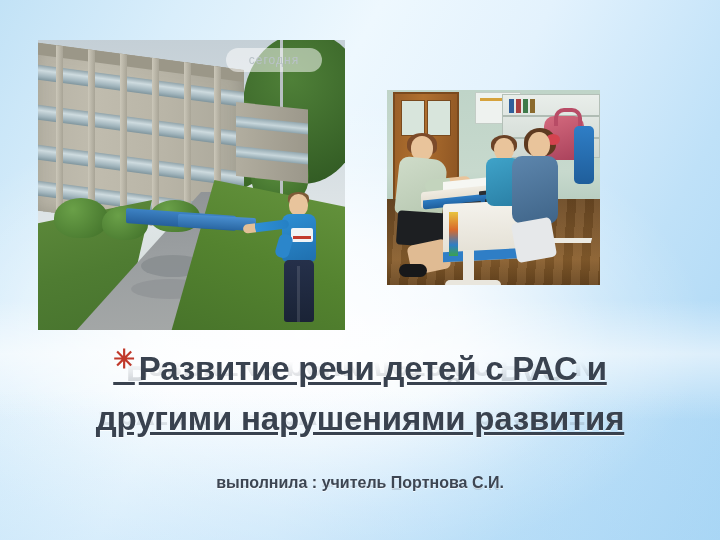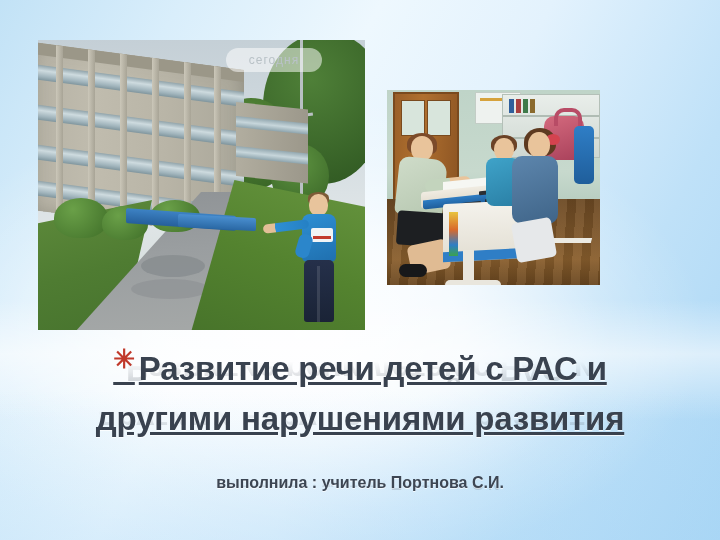--- a/index.html
+++ b/index.html
@@ -20,21 +20,21 @@
     pointer-events:none;
   }
   .sheen2{
     position:absolute;left:0;right:0;bottom:0;height:150px;
     background:linear-gradient(180deg, rgba(255,255,255,0) 0%, rgba(168,214,246,0.32) 100%);
     pointer-events:none;
   }
 
   
   .photo{position:absolute;overflow:hidden;background:#cfd6da;}
-  #photo-school{left:38px;top:40px;width:307px;height:290px;padding-left:20px;}
+  #photo-school{left:38px;top:40px;width:307px;height:290px;}
   #photo-class{left:387px;top:90px;width:213px;height:195px;}
 
   .sky{position:absolute;inset:0;background:linear-gradient(178deg,#c4cfd6 0%,#d3dce1 38%,#dfe5e7 62%,#cfd8d2 100%);}
 
   
   .bldg{
     position:absolute;left:-6px;top:2px;width:212px;height:168px;
     background:linear-gradient(92deg,#b5b1a4 0%,#c0bcae 30%,#b9b5a7 62%,#a9a699 100%);
     transform:skewY(7.5deg);transform-origin:left top;
     box-shadow:inset 0 0 18px rgba(90,88,78,.35);

